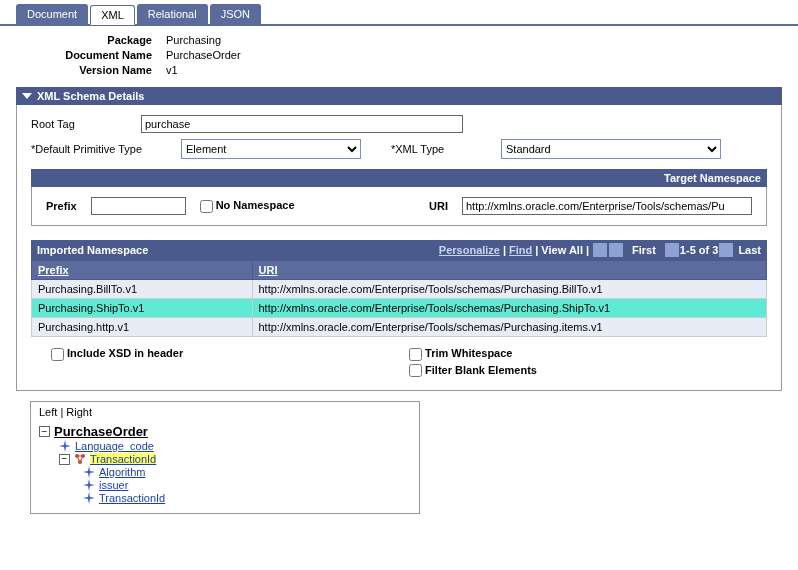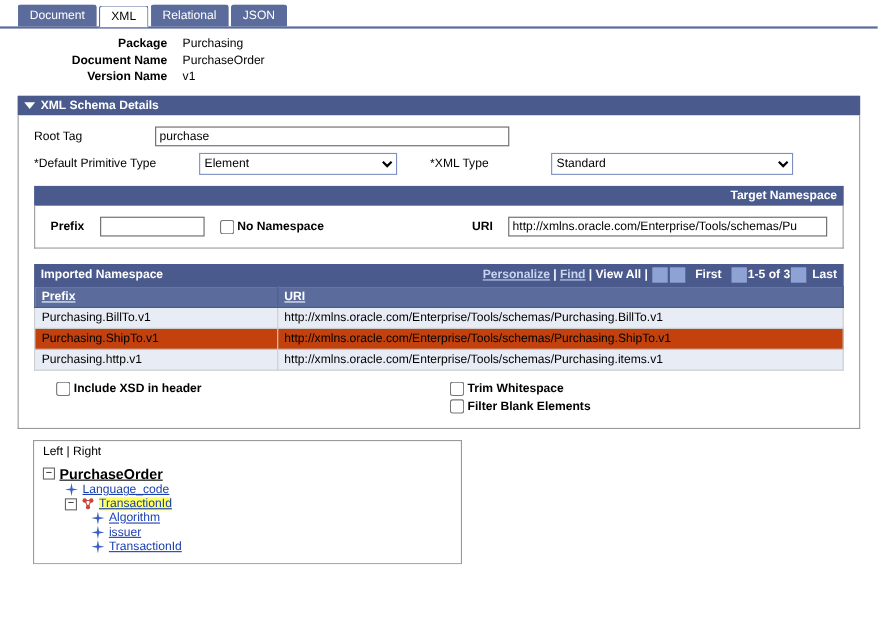--- a/index.html
+++ b/index.html
@@ -27,21 +27,21 @@
 .imported-hdr { background: #4a5a8c; color: #fff; padding: 3px 6px; font-weight: bold; display: flex; align-items: center; margin-top: 14px; }
 .imported-hdr .title { flex: 0 0 auto; }
 .imported-hdr .spacer { flex: 1; }
 .imported-hdr a { color: #c8d4f0; text-decoration: underline; cursor: pointer; }
 .imported-hdr .sep { color: #fff; padding: 0 3px; }
 .nav-ico { display: inline-block; width: 14px; height: 14px; background: #8ea2d4; vertical-align: middle; margin: 0 1px; }
 table.grid { width: 100%; border-collapse: collapse; border: 1px solid #999; }
 table.grid th { background: #5a6b9c; color: #fff; text-align: left; padding: 3px 6px; border: 1px solid #4a5a8c; font-weight: bold; text-decoration: underline; }
 table.grid td { padding: 3px 6px; border: 1px solid #ccc; }
 table.grid tr.odd { background: #e8ecf5; }
-table.grid tr.even { background: #c2410c; }
+table.grid tr.even { background: #5eead4; }
 .checkbox-grid { display: flex; margin-top: 10px; padding-left: 20px; }
 .checkbox-col { width: 50%; }
 .checkbox-col label { display: block; margin-bottom: 3px; }
 .tree-box { margin: 10px 16px 0 30px; border: 1px solid #999; width: 390px; padding: 4px 8px 8px 8px; }
 .tree-nav a { color: #000; text-decoration: none; text-align: right; }
 .tree { margin-top: 6px; }
 .tree-row { display: flex; align-items: center; gap: 4px; margin-bottom: 1px; }
 .minus-ico { width: 11px; height: 11px; border: 1px solid #666; display: inline-flex; align-items: center; justify-content: center; font-size: 10px; line-height: 1; background: #fff; cursor: pointer; }
 .node-ico { width: 12px; height: 12px; display: inline-block; }
 .node-ico svg { width: 12px; height: 12px; }

